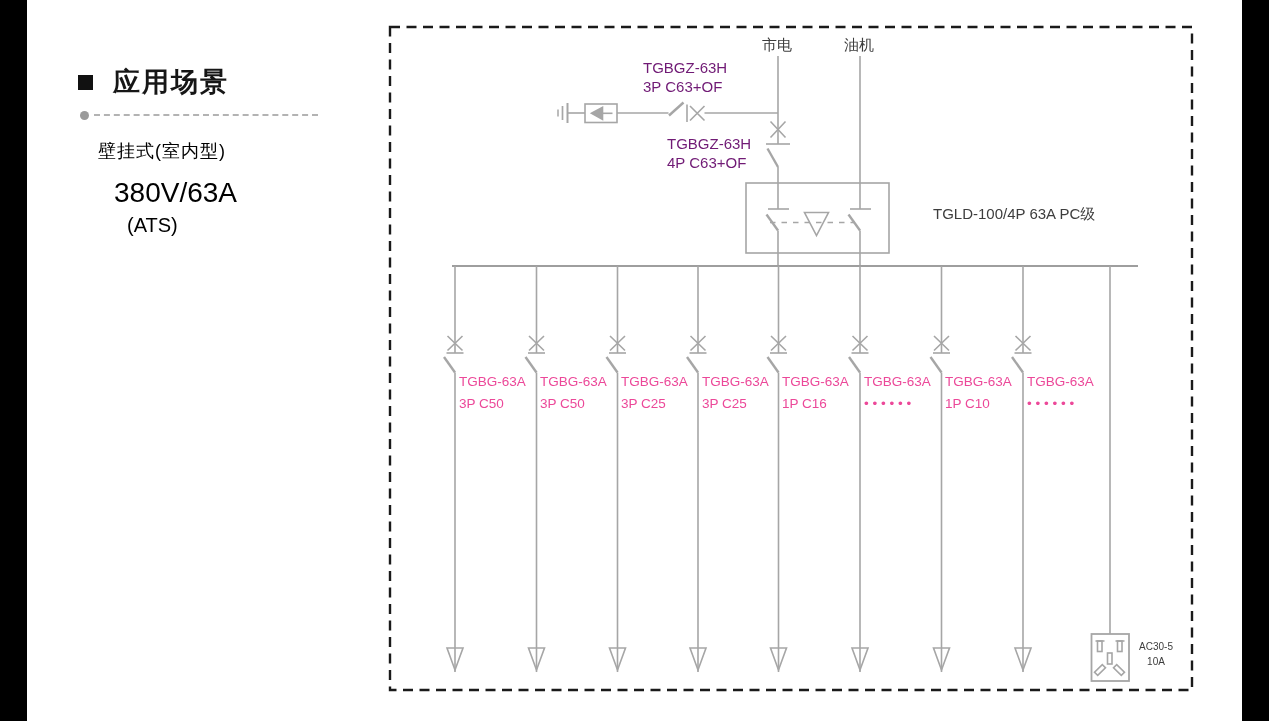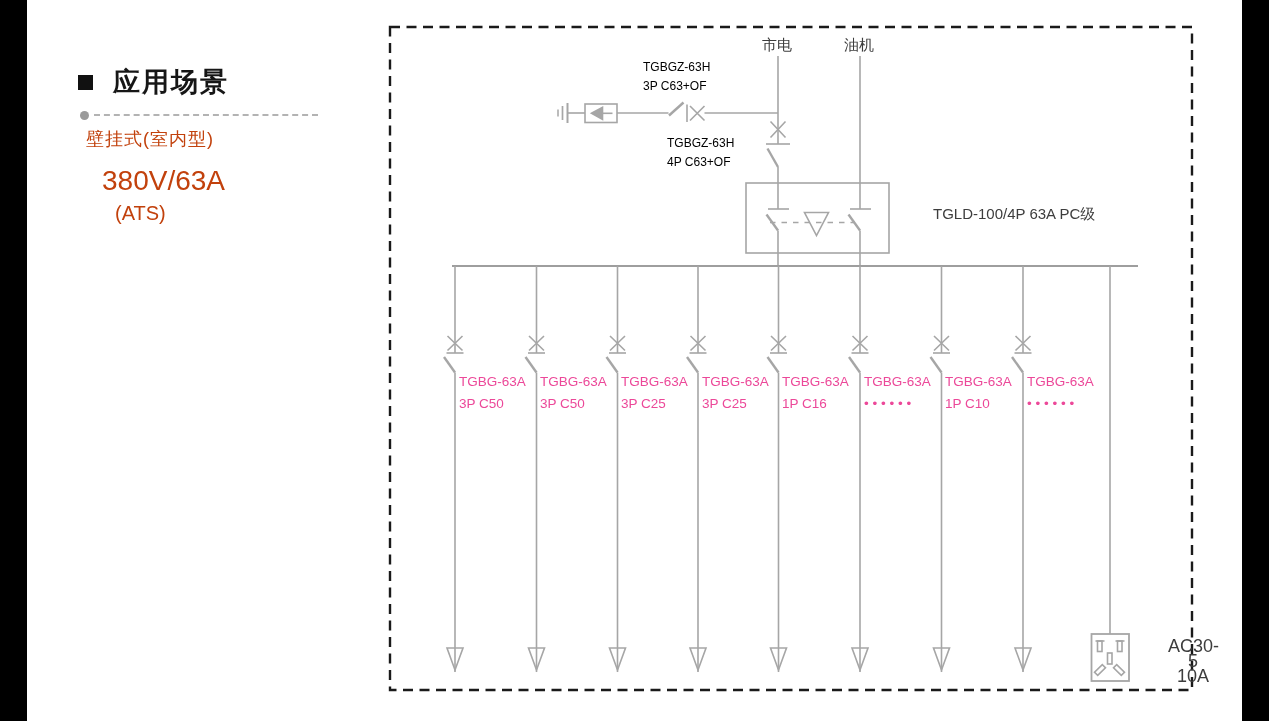--- a/index.html
+++ b/index.html
@@ -13,37 +13,37 @@
   .black-bar.right{left:1242px;width:27px;}
 
   
   .left-panel{position:absolute;left:0;top:0;width:380px;height:614px;}
   .heading{position:absolute;left:78px;top:64px;margin:0;display:flex;align-items:center;
            font-size:27px;font-weight:bold;color:#161616;letter-spacing:2px;}
   .bullet-square{width:15px;height:15px;background:#111;display:inline-block;margin-right:20px;}
   .dash-sep{position:absolute;left:78px;top:110px;width:240px;height:12px;}
   .dash-sep .dot{position:absolute;left:2px;top:1px;width:9px;height:9px;border-radius:50%;background:#9b9b9b;}
   .dash-sep .dashes{position:absolute;left:16px;right:0;top:4px;border-top:2px dashed #b3b3b3;}
-  .lp-line{position:absolute;margin:0;color:#c2410c;}
+  .lp-line{position:absolute;margin:12px;color:#000000;}
   .lp-1{left:86px;top:127px;font-size:18px;letter-spacing:1px;}
   .lp-2{left:102px;top:165px;font-size:28px;}
   .lp-3{left:115px;top:202px;font-size:20px;text-align:center;}
 
   
   .diagram{position:absolute;left:0;top:0;width:1269px;height:513px;}
   .diagram svg{position:absolute;left:0;top:0;}
   .dlabel{position:absolute;color:#3d3d3d;font-size:15px;line-height:18px;white-space:nowrap;}
-  .blabel{position:absolute;color:#000000;font-size:12px;line-height:19px;white-space:nowrap;}
+  .blabel{position:absolute;color:#701a75;font-size:15px;line-height:19px;white-space:nowrap;}
   .lbl-mains{left:762px;top:36px;}
   .lbl-gen{left:844px;top:36px;}
   .lbl-spd{left:643px;top:58px;}
   .lbl-main{left:667px;top:134px;}
   .lbl-ats{left:905px;top:205px;margin-left:28px;}
   .lbl-socket{left:1131px;top:639px;width:50px;text-align:center;
-              font-size:18px;line-height:15px;color:#3d3d3d;position:absolute;padding-left:37px;}
+              font-size:10px;line-height:15px;color:#3d3d3d;position:absolute;}
   .flabel{position:absolute;top:374px;color:#ec4899;font-size:13.5px;line-height:16px;white-space:nowrap;}
   .fspec{margin-top:6px;}
 </style>
 </head>
 <body>
 
 <div class="black-bar left"></div>
 <div class="black-bar right"></div>
 
 <section class="left-panel">

